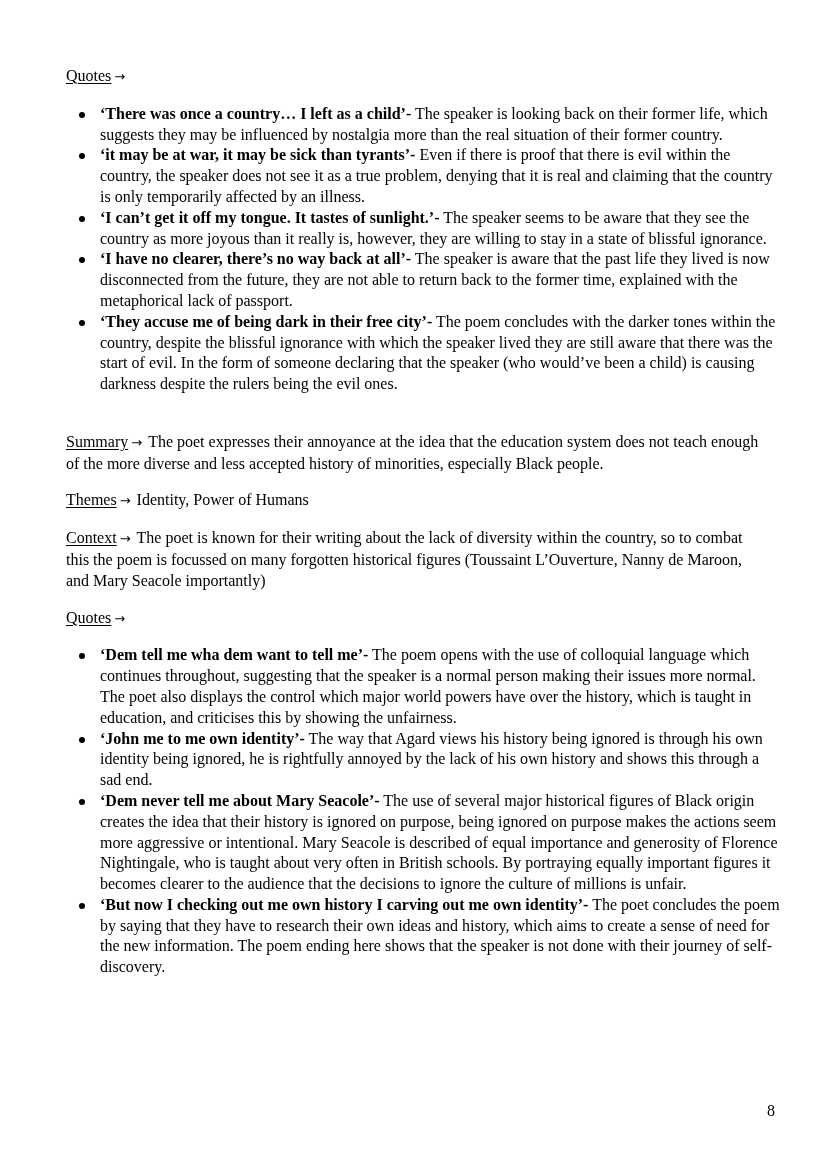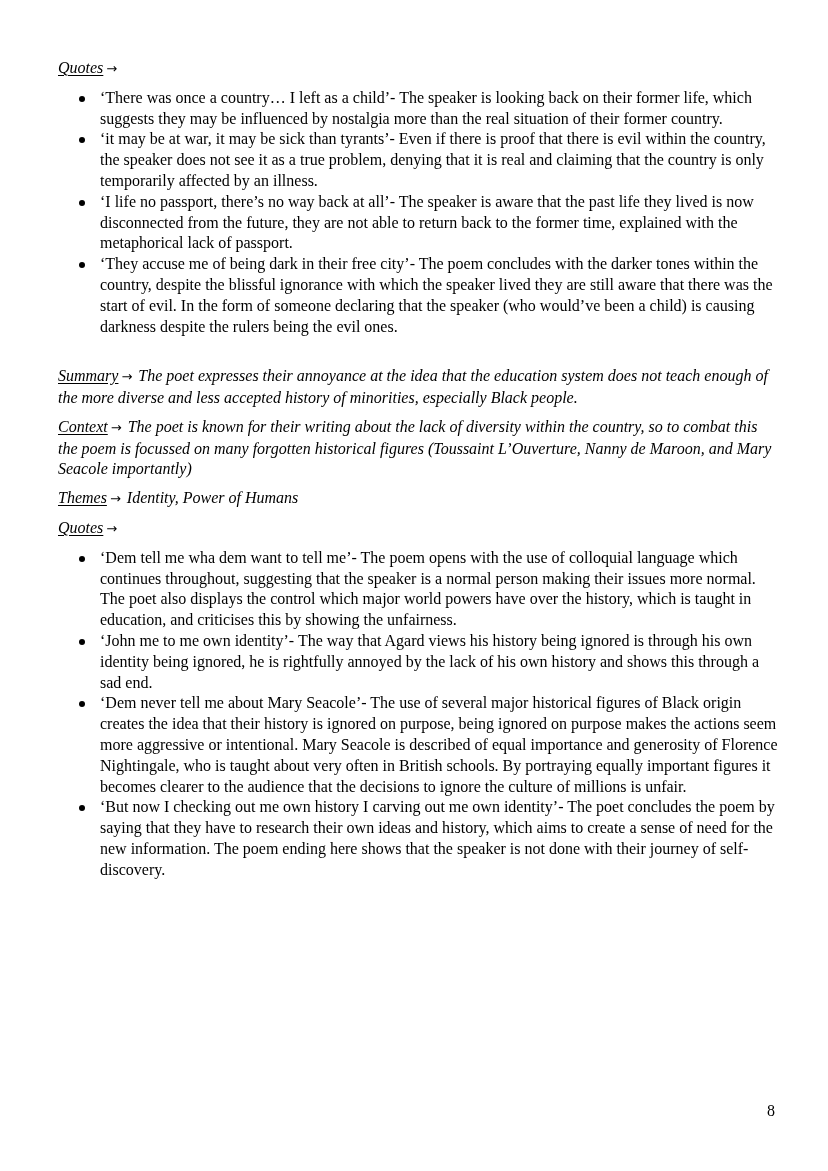--- a/index.html
+++ b/index.html
@@ -17,23 +17,22 @@
       line-height: 20.8px;
       color: #000000;
     }
     .page {
       position: absolute;
       left: 50px;
       top: 50px;
       width: 730px;
     }
     .label-line {
-      margin: 8px;
+      margin: 16px;
       padding: 0;
-      font-style: italic;
     }
     .u {
       text-decoration: underline;
       text-underline-offset: 2px;
     }
     .arrow {
       display: inline-block;
       margin-left: 3px;
       margin-right: 6px;
       font-family: "DejaVu Sans", sans-serif;
@@ -53,21 +52,21 @@
       content: "";
       position: absolute;
       left: -21px;
       top: 8px;
       width: 6px;
       height: 6px;
       border-radius: 50%;
       background: #000;
     }
     .q {
-      font-weight: normal;
+      font-weight: bold;
       margin-top: 19px;
     }
     .spacer {
       height: 20.8px;
     }
     .section-title {
       font-weight: bold;
       text-decoration: underline;
       text-underline-offset: 2px;
     }
@@ -83,36 +82,37 @@
 
 <div class="page">
 
   <div>
     <p class="label-line">
       <span class="u">Quotes</span><span class="arrow">→</span>
     </p>
     <ul class="quotes">
       <li><span class="q">‘There was once a country… I left as a child’-</span><span> The speaker is looking back on their former life, which suggests they may be influenced by nostalgia more than the real situation of their former country.</span></li>
       <li><span class="q">‘it may be at war, it may be sick than tyrants’-</span><span> Even if there is proof that there is evil within the country, the speaker does not see it as a true problem, denying that it is real and claiming that the country is only temporarily affected by an illness.</span></li>
-      <li><span class="q">‘I life no passport, there’s no way back at all’-</span><span> The speaker is aware that the past life they lived is now disconnected from the future, they are not able to return back to the former time, explained with the metaphorical lack of passport.</span></li>
+      <li><span class="q">‘I can’t get it off my tongue. It tastes of sunlight.’-</span><span> The speaker seems to be aware that they see the country as more joyous than it really is, however, they are willing to stay in a state of blissful ignorance.</span></li>
+      <li><span class="q">‘I have no clearer, there’s no way back at all’-</span><span> The speaker is aware that the past life they lived is now disconnected from the future, they are not able to return back to the former time, explained with the metaphorical lack of passport.</span></li>
       <li><span class="q">‘They accuse me of being dark in their free city’-</span><span> The poem concludes with the darker tones within the country, despite the blissful ignorance with which the speaker lived they are still aware that there was the start of evil. In the form of someone declaring that the speaker (who would’ve been a child) is causing darkness despite the rulers being the evil ones.</span></li>
     </ul>
   </div>
 
   <div class="spacer"></div>
 
   <div>
     <p class="label-line">
       <span class="u">Summary</span><span class="arrow">→</span><span>The poet expresses their annoyance at the idea that the education system does not teach enough of the more diverse and less accepted history of minorities, especially Black people.</span>
     </p>
     <p class="label-line">
-      <span class="u">Context</span><span class="arrow">→</span><span>The poet is known for their writing about the lack of diversity within the country, so to combat this the poem is focussed on many forgotten historical figures (Toussaint L’Ouverture, Nanny de Maroon, and Mary Seacole importantly)</span>
+      <span class="u">Themes</span><span class="arrow">→</span><span>Identity, Power of Humans</span>
     </p>
     <p class="label-line">
-      <span class="u">Themes</span><span class="arrow">→</span><span>Identity, Power of Humans</span>
+      <span class="u">Context</span><span class="arrow">→</span><span>The poet is known for their writing about the lack of diversity within the country, so to combat this the poem is focussed on many forgotten historical figures (Toussaint L’Ouverture, Nanny de Maroon, and Mary Seacole importantly)</span>
     </p>
     <p class="label-line">
       <span class="u">Quotes</span><span class="arrow">→</span>
     </p>
     <ul class="quotes">
       <li><span class="q">‘Dem tell me wha dem want to tell me’-</span><span> The poem opens with the use of colloquial language which continues throughout, suggesting that the speaker is a normal person making their issues more normal. The poet also displays the control which major world powers have over the history, which is taught in education, and criticises this by showing the unfairness.</span></li>
       <li><span class="q">‘John me to me own identity’-</span><span> The way that Agard views his history being ignored is through his own identity being ignored, he is rightfully annoyed by the lack of his own history and shows this through a sad end.</span></li>
       <li><span class="q">‘Dem never tell me about Mary Seacole’-</span><span> The use of several major historical figures of Black origin creates the idea that their history is ignored on purpose, being ignored on purpose makes the actions seem more aggressive or intentional. Mary Seacole is described of equal importance and generosity of Florence Nightingale, who is taught about very often in British schools. By portraying equally important figures it becomes clearer to the audience that the decisions to ignore the culture of millions is unfair.</span></li>
       <li><span class="q">‘But now I checking out me own history I carving out me own identity’-</span><span> The poet concludes the poem by saying that they have to research their own ideas and history, which aims to create a sense of need for the new information. The poem ending here shows that the speaker is not done with their journey of self-discovery.</span></li>
     </ul>

